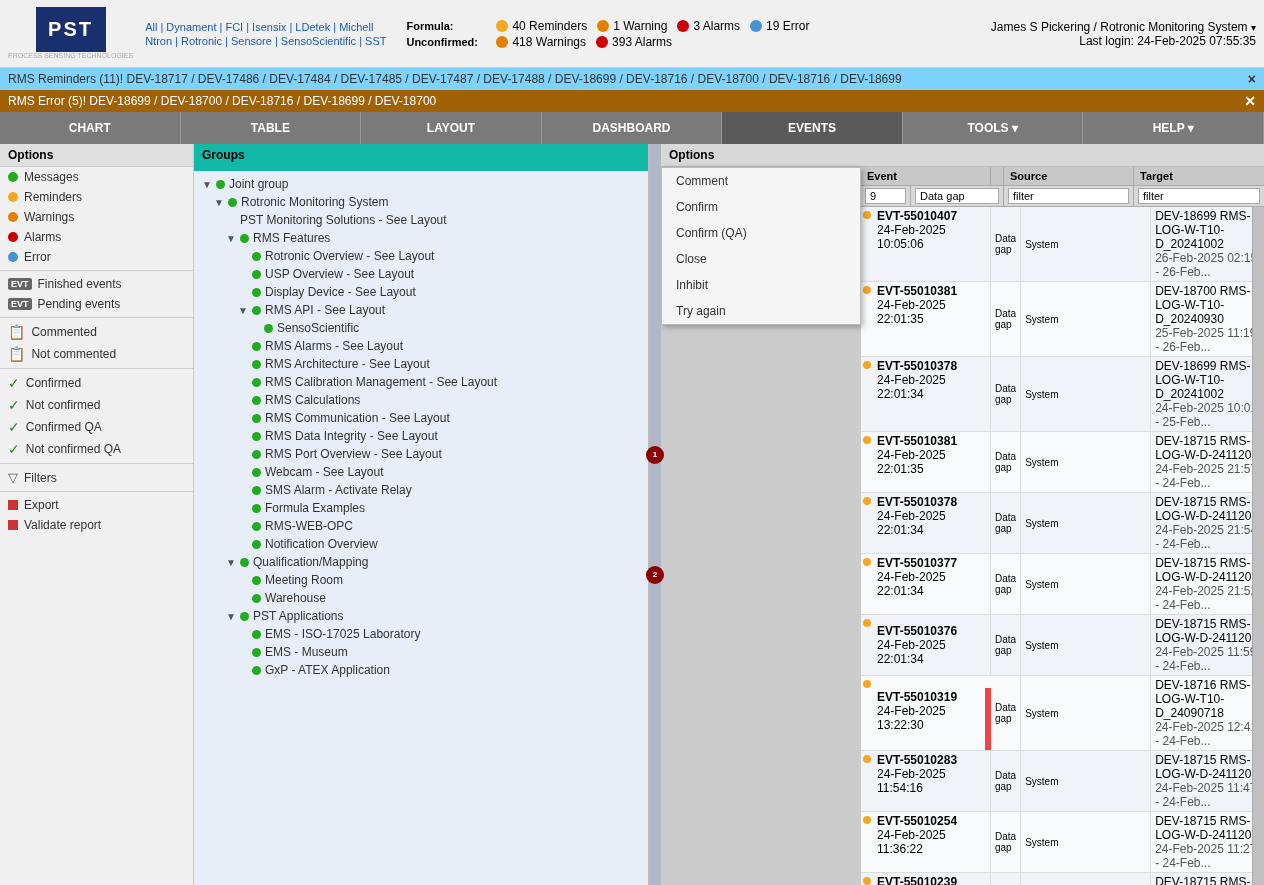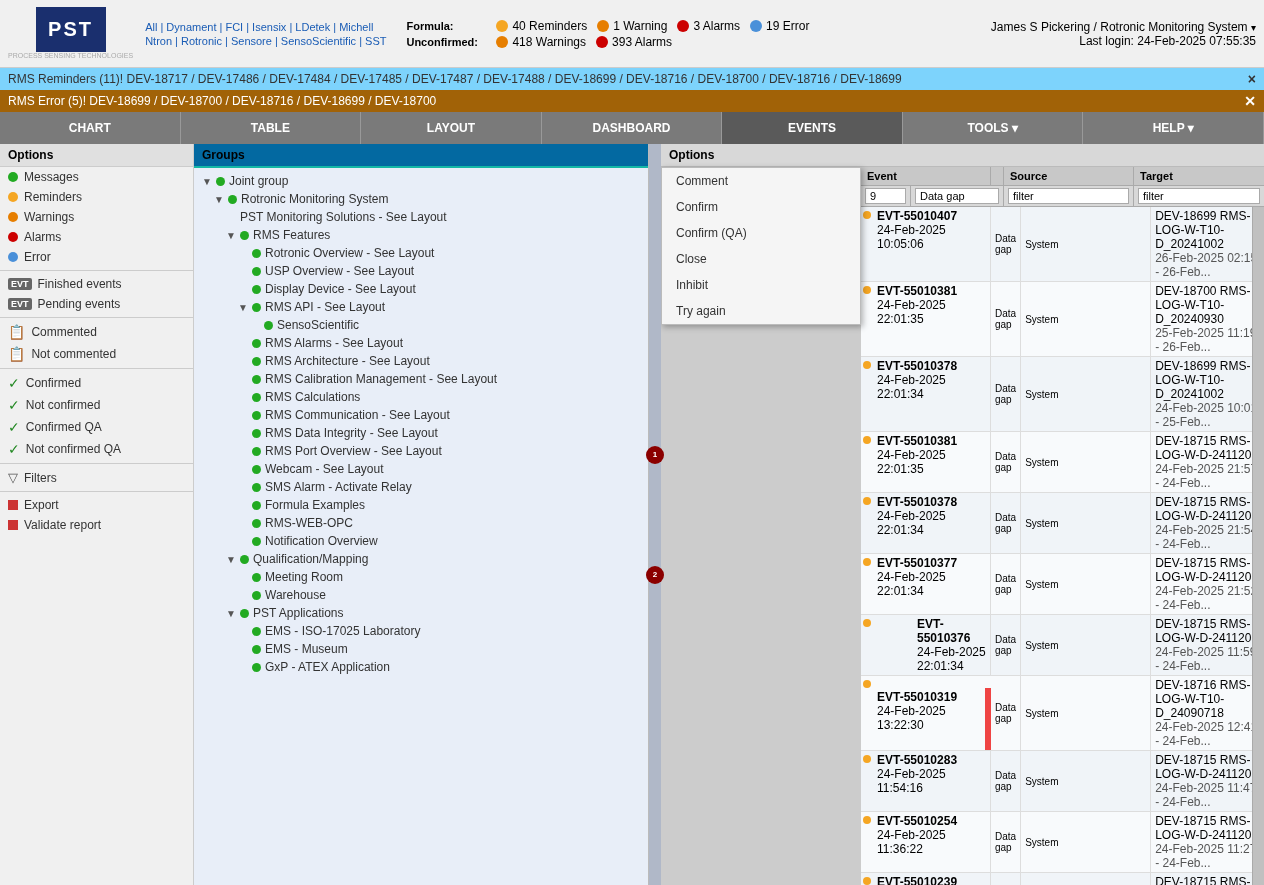--- a/index.html
+++ b/index.html
@@ -48,21 +48,21 @@
     .sidebar-dot-yellow { background: #f5a623; }
     .sidebar-dot-orange { background: #e67e00; }
     .sidebar-dot-red { background: #cc0000; }
     .sidebar-dot-blue { background: #4a90d9; }
     .evt-badge { background: #666; color: white; font-size: 9px; padding: 1px 3px; border-radius: 2px; font-weight: bold; }
     .export-square { width: 10px; height: 10px; background: #cc3333; display: inline-block; }
     .sidebar-divider { border-top: 1px solid #ccc; margin: 3px 0; }
 
     
     .groups-panel { width: 455px; background: #e8eef8; border-right: 1px solid #bbb; display: flex; flex-direction: column; overflow: hidden; }
-    .groups-header { padding: 4px 8px; font-weight: bold; font-size: 12px; background: #0369a1; border-bottom: 2px solid #14b8a6; }
+    .groups-header { padding: 4px 8px; font-weight: bold; font-size: 12px; background: #14b8a6; border-bottom: 5px solid #14b8a6; }
     .groups-content { overflow-y: auto; flex: 1; padding: 4px 0; }
     .tree-item { padding: 2px 4px; display: flex; align-items: center; gap: 4px; cursor: pointer; font-size: 11px; color: #333; }
     .tree-indent-1 { padding-left: 8px; }
     .tree-indent-2 { padding-left: 20px; }
     .tree-indent-3 { padding-left: 32px; }
     .tree-indent-4 { padding-left: 44px; }
     .tree-indent-5 { padding-left: 56px; }
     .tree-arrow { font-size: 10px; color: #555; width: 10px; }
     .tree-dot { width: 9px; height: 9px; border-radius: 50%; display: inline-block; flex-shrink: 0; }
     .tree-dot-green { background: #22aa22; }
@@ -528,21 +528,21 @@
       <div style="padding:2px 4px;font-size:10px;border-right:1px solid #ddd;display:flex;align-items:center;">System</div>
       <div style="padding:2px 4px;font-size:10px;display:flex;flex-direction:column;justify-content:flex-start;">
         <div>DEV-18715 RMS-LOG-W-D-241120019</div>
         <div style="color:#555;">24-Feb-2025 21:52:19 - 24-Feb...</div>
       </div>
     </div>
             <div style="display: grid; grid-template-columns: 12px 118px 1fr 130px 130px; border-bottom: 1px solid rgb(221, 221, 221); background: rgb(240, 244, 248); min-height: 48px;">
       <div style="display:flex;align-items:flex-start;padding:4px 2px;">
         <span style="width:8px;height:8px;border-radius:50%;background:#f5a623;display:inline-block;"></span>
       </div>
-      <div style="padding:2px 4px;font-size:10px;border-right:1px solid #ddd;display:flex;flex-direction:column;justify-content:center;margin-left:40px;">
+      <div style="padding:2px 4px;font-size:10px;border-right:1px solid #ddd;display:flex;flex-direction:column;justify-content:center;">
         <div style="font-weight:bold;">EVT-55010376</div>
         <div>24-Feb-2025<br>22:01:34</div>
       </div>
       <div style="padding:2px 4px;font-size:10px;border-right:1px solid #ddd;display:flex;align-items:center;">Data gap</div>
       <div style="padding:2px 4px;font-size:10px;border-right:1px solid #ddd;display:flex;align-items:center;">System</div>
       <div style="padding:2px 4px;font-size:10px;display:flex;flex-direction:column;justify-content:flex-start;">
         <div>DEV-18715 RMS-LOG-W-D-241120019</div>
         <div style="color:#555;">24-Feb-2025 11:59:14 - 24-Feb...</div>
       </div>
     </div>

